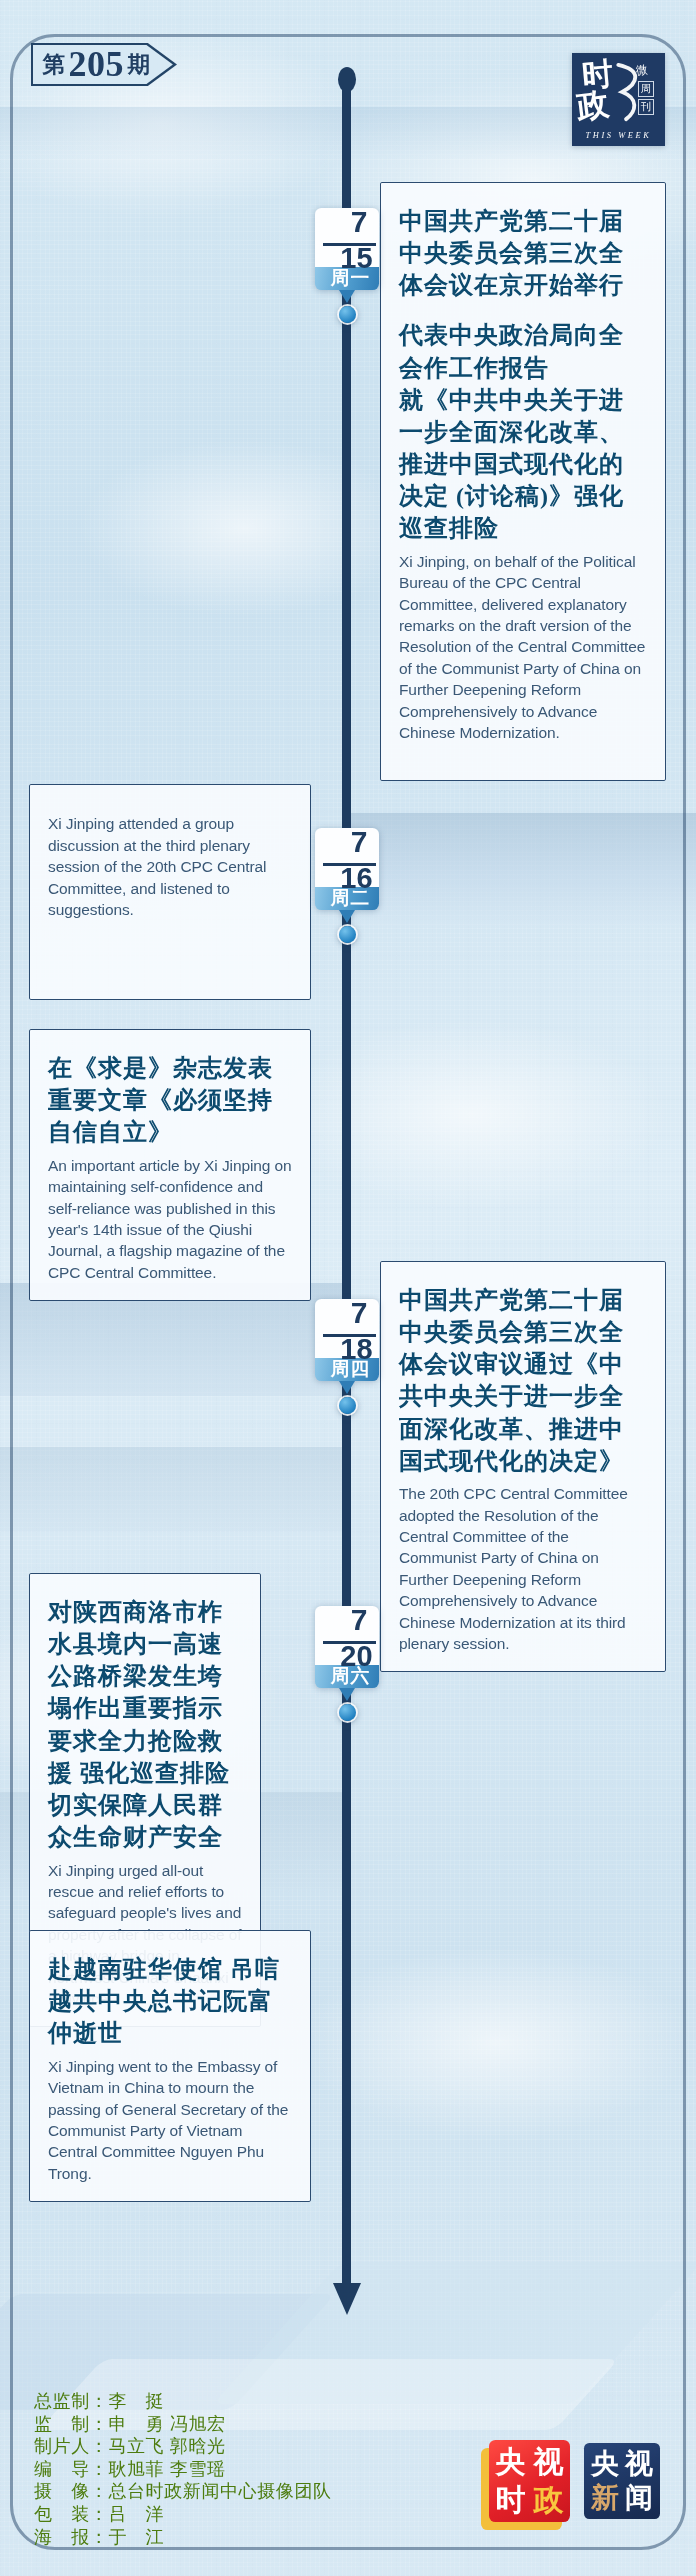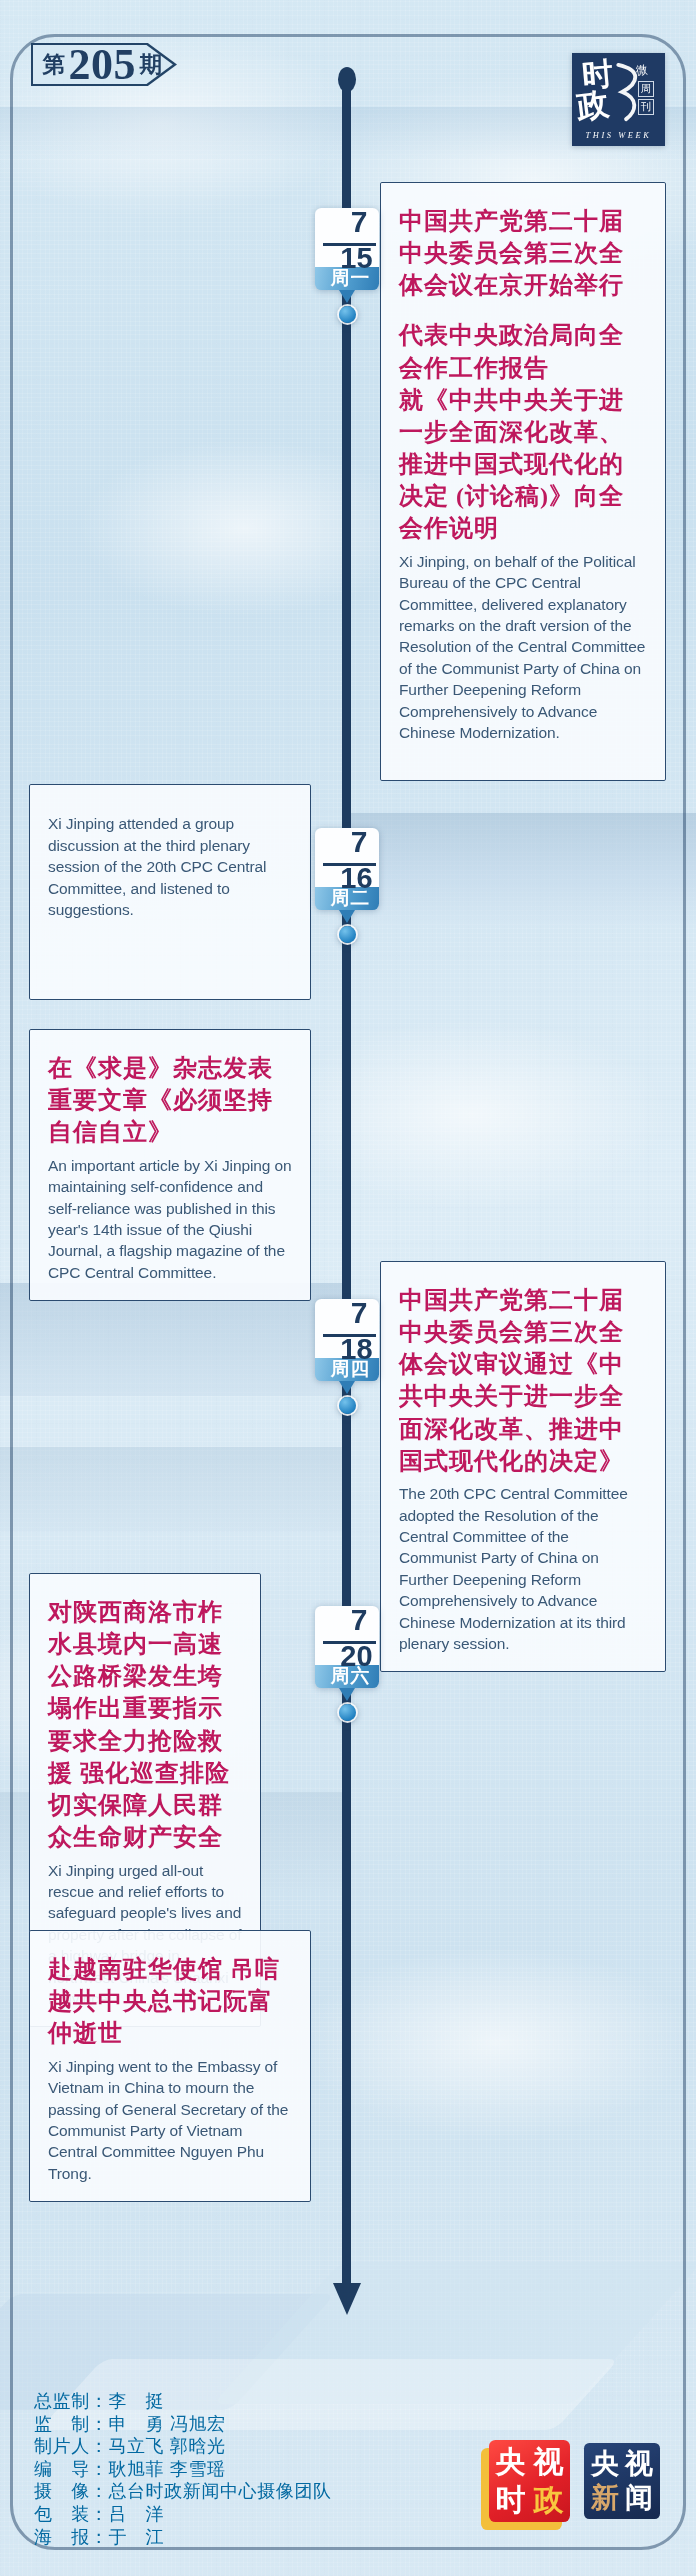--- a/index.html
+++ b/index.html
@@ -31,21 +31,21 @@
 
   
   .issue-badge{position:absolute;left:31px;top:43px;width:146px;height:43px;z-index:4;}
   .badge-shape{position:absolute;inset:0;background:#234467;
                clip-path:polygon(0 0,80% 0,100% 50%,80% 100%,0 100%);}
   .badge-fill{position:absolute;left:1.9px;top:1.9px;width:142px;height:39px;background:#d7e9f4;
               clip-path:polygon(0 0,80% 0,98.6% 50%,80% 100%,0 100%);}
   .badge-text{position:absolute;inset:0;display:flex;align-items:center;padding-left:11.6px;gap:3.2px;
               color:#213f63;font-family:"Liberation Serif","DejaVu Serif",serif;font-weight:700;}
   .b-small{font-size:22.6px;}
-  .b-num{font-size:44px;letter-spacing:0.6px;line-height:39px;}
+  .b-num{font-size:36px;letter-spacing:0.6px;line-height:39px;}
 
   
   .brand{position:absolute;left:572px;top:53px;width:93px;height:93px;background:#1f3a64;z-index:4;
          box-shadow:0 1.3px 5.2px rgba(20,45,80,.25);}
   .brand span{color:#fff;}
   .lg-shi{position:absolute;left:10.3px;top:1.3px;font-size:31px;font-weight:700;
           font-family:"Liberation Serif","DejaVu Serif",serif;transform:rotate(-5deg);}
   .lg-zheng{position:absolute;left:5.2px;top:31px;font-size:32px;font-weight:700;
           font-family:"Liberation Serif","DejaVu Serif",serif;transform:rotate(-7deg);}
   .lg-swoosh{position:absolute;left:41px;top:7.7px;}
@@ -56,42 +56,42 @@
   .lg-zhou{top:28px;}
   .lg-kan{top:46px;}
   .lg-week{position:absolute;left:0;right:0;bottom:6.4px;text-align:center;color:#e6edf6;
            font-size:8.4px;letter-spacing:2.6px;font-style:italic;
            font-family:"Liberation Serif","DejaVu Serif",serif;}
 
   
   .card{position:absolute;z-index:3;box-sizing:border-box;background:rgba(247,251,254,.93);
         border:1.9px solid #2b4b70;border-radius:1.9px;padding:22px 18px 17px 18px;}
   .zh{margin:0;font-family:"Liberation Serif","DejaVu Serif",serif;font-weight:700;
-      font-size:24px;line-height:1.34;letter-spacing:1px;color:#be185d;white-space:pre-line;}
+      font-size:24px;line-height:1.34;letter-spacing:1px;color:#0c4a6e;white-space:pre-line;}
   .en{margin:6.4px 0 0 0;font-size:15.5px;line-height:1.38;letter-spacing:-0.1px;color:#3a5876;}
   .item + .item{margin-top:18px;}
 
   
   .marker{position:absolute;left:315px;width:64px;z-index:5;
           filter:drop-shadow(0 1.9px 3.2px rgba(25,60,100,.28));}
   .m-card{position:relative;height:59px;background:#fdfeff;border-radius:6.4px 6.4px 0 0;}
   .m-month{position:absolute;top:-2.6px;right:11.6px;font-size:30px;font-weight:700;color:#1e3c60;}
   .m-rule{position:absolute;top:35px;left:7.7px;right:3.2px;height:2.6px;background:#1e3c60;}
   .m-day{position:absolute;top:34px;right:6.4px;font-size:29px;font-weight:700;color:#1e3c60;}
   .m-band{height:22.6px;line-height:22.6px;text-align:right;padding-right:8.4px;color:#fff;
           font-size:18.7px;font-weight:700;letter-spacing:1.3px;border-radius:0 0 6.4px 6.4px;
           background:linear-gradient(100deg,#8ec7e8 0%,#4e9bcd 55%,#2f7db6 100%);}
   .m-tail{width:0;height:0;margin:0 auto;border-left:8.4px solid transparent;
           border-right:8.4px solid transparent;border-top:13.5px solid #2f7db6;}
   .m-dot{width:17px;height:17px;margin:3.2px auto 0;border-radius:50%;
          background:radial-gradient(circle at 35% 30%,#74c2ec,#1f7fc0 72%);
          box-shadow:0 0 0 1.9px rgba(255,255,255,.85),0 1.3px 3.2px rgba(20,60,100,.3);}
 
   
-  .credits{position:absolute;left:34px;top:2390px;z-index:3;color:#0369a1;font-size:18px;
+  .credits{position:absolute;left:34px;top:2390px;z-index:3;color:#4d7c0f;font-size:18px;
            line-height:22.6px;letter-spacing:0.6px;}
   .cr-row{white-space:pre;}
 
   
   .logo-sz{position:absolute;left:489px;top:2440px;width:81px;height:82px;z-index:3;}
   .sz-shadow{position:absolute;left:-8.4px;top:8.4px;width:81px;height:82px;background:#f3bf3b;border-radius:6.4px;}
   .sz-box{position:absolute;inset:0;border-radius:6.4px;display:grid;grid-template-columns:1fr 1fr;
           place-items:center;padding:2.6px;box-sizing:border-box;
           background:linear-gradient(150deg,#ff4a42 0%,#e01f27 60%,#c8161e 100%);}
   .sz-box span{font-size:30px;font-weight:700;color:#fff;line-height:1;}
@@ -149,21 +149,21 @@
     <span class="lg-kan">刊</span>
     <span class="lg-week">THIS WEEK</span>
   </div>
 
   <section class="card" style="left:380px;top:182px;width:286px;min-height:599px;">
     <div class="item">
       <h2 class="zh">中国共产党第二十届中央委员会第三次全体会议在京开始举行</h2>
     </div>
     <div class="item">
       <h2 class="zh">代表中央政治局向全会作工作报告
-就《中共中央关于进一步全面深化改革、推进中国式现代化的决定 (讨论稿)》向全会作说明</h2>
+就《中共中央关于进一步全面深化改革、推进中国式现代化的决定 (讨论稿)》强化巡查排险</h2>
       <p class="en">Xi Jinping, on behalf of the Political Bureau of the CPC Central Committee, delivered explanatory remarks on the draft version of the Resolution of the Central Committee of the Communist Party of China on Further Deepening Reform Comprehensively to Advance Chinese Modernization.</p>
     </div>
   </section>
 
   <section class="card" style="left:29px;top:784px;width:282px;min-height:216px;">
     <div class="item">
       <p class="en">Xi Jinping attended a group discussion at the third plenary session of the 20th CPC Central Committee, and listened to suggestions.</p>
     </div>
   </section>
 

